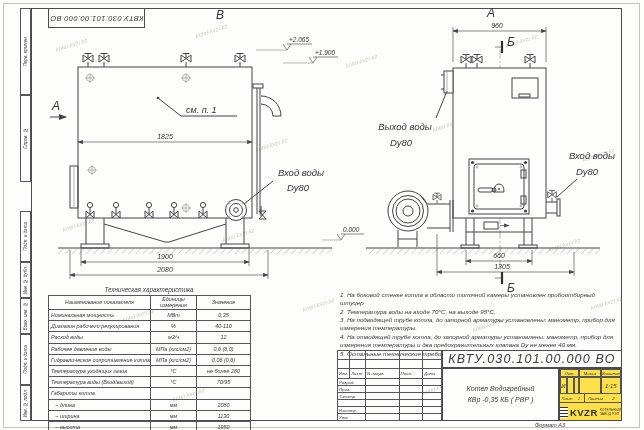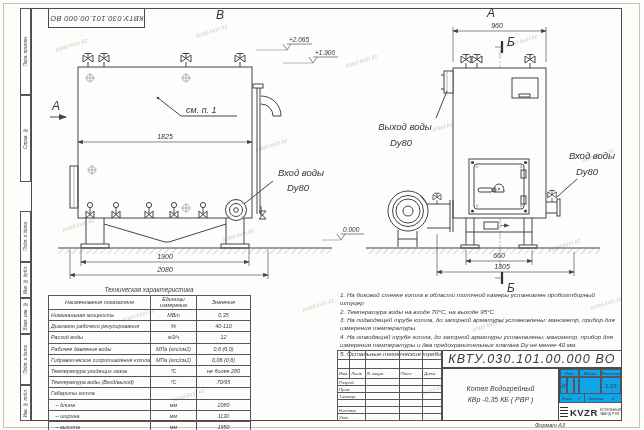--- a/index.html
+++ b/index.html
@@ -37,21 +37,21 @@
   
   .notes{position:absolute;left:340px;top:291px;width:280px;font-size:6.2px;font-style:italic;line-height:1.35;color:#3a3a40;}
   .notes div{margin:0;}
   
   .tb{position:absolute;left:337px;top:350px;width:285px;height:71px;box-sizing:border-box;}
   .tb *{box-sizing:border-box;}
   .tb-num{position:absolute;left:105px;top:0;width:180px;height:18px;border:1.1px solid #4a4a50;display:flex;align-items:center;justify-content:center;font-size:12.5px;font-style:italic;letter-spacing:1.2px;background:#fdfdfb;}
   table.tb-left{position:absolute;left:0;top:0;width:105px;border-collapse:collapse;}
   table.tb-left td{border:0.7px solid #55555c;font-size:4.3px;font-style:italic;color:#3a3a40;padding:0 1px;overflow:hidden;white-space:nowrap;}
   .tb-name{position:absolute;left:105px;top:18px;width:117px;height:53px;border:1.1px solid #4a4a50;display:flex;flex-direction:column;align-items:center;justify-content:center;font-size:7px;font-style:italic;line-height:1.5;background:#fdfdfb;}
-  .tb-right{position:absolute;left:222px;top:18px;width:63px;height:35px;border:1.1px solid #4a4a50;background:#0ea5e9;}
+  .tb-right{position:absolute;left:222px;top:18px;width:63px;height:53px;border:1.1px solid #4a4a50;background:#fde047;}
   .tb-row{display:flex;}
   .tb-cell{border:0.5px solid #55555c;font-size:4.2px;font-style:italic;display:flex;align-items:center;justify-content:center;overflow:hidden;}
   .tb-logo{display:flex;align-items:center;justify-content:center;gap:2px;height:19px;}
   .logo-icon{width:9px;height:11px;background:repeating-linear-gradient(180deg,#2e2e33 0 1.5px,#fdfdfb 1.5px 3px);}
   .logo-word{font-size:9.5px;font-weight:bold;font-style:normal;letter-spacing:.5px;color:#2e2e33;}
   .logo-cap{font-size:3.4px;font-style:normal;line-height:1.25;color:#3a3a40;}
   .tb-format{position:absolute;left:198px;top:72px;width:86px;font-size:5.5px;font-style:italic;color:#3a3a40;}
 </style>
 </head>
 <body>

